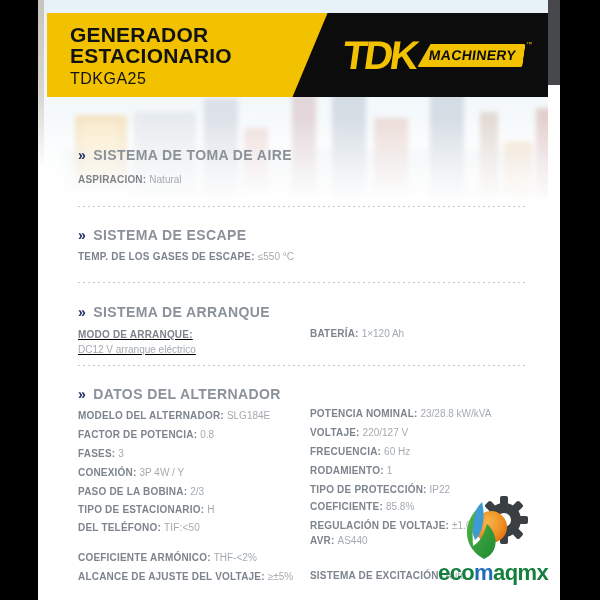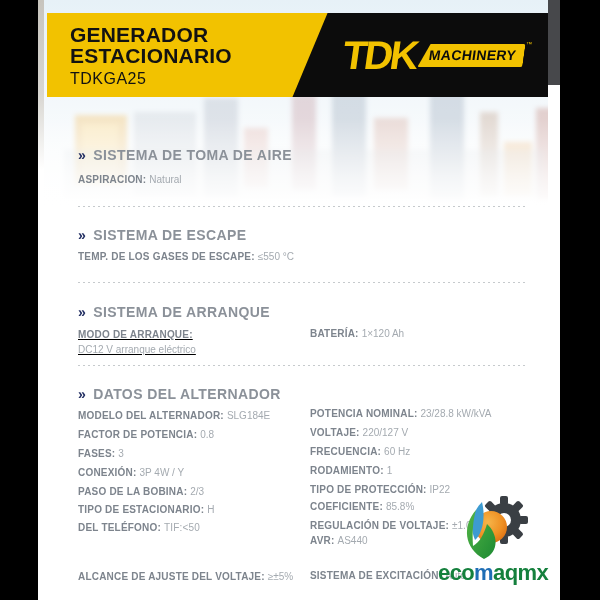--- a/index.html
+++ b/index.html
@@ -140,20 +140,23 @@
     <span class="lab">CONEXIÓN:</span><span class="val">3P 4W / Y</span>
   </div>
   <div class="row" style="left:40px;top:486px;">
     <span class="lab">PASO DE LA BOBINA:</span><span class="val">2/3</span>
   </div>
   <div class="row" style="left:40px;top:504px;">
     <span class="lab">TIPO DE ESTACIONARIO:</span><span class="val">H</span>
   </div>
   <div class="row" style="left:40px;top:521px;white-space:normal;width:230px;">
     <div class="lab2"><span class="lab2">DEL TELÉFONO:</span><span class="val">TIF:&lt;50</span></div>
+  </div>
+  <div class="row" style="left:40px;top:552px;">
+    <span class="lab">COEFICIENTE ARMÓNICO:</span><span class="val">THF-&lt;2%</span>
   </div>
   <div class="row" style="left:40px;top:571px;">
     <span class="lab">ALCANCE DE AJUSTE DEL VOLTAJE:</span><span class="val">≥±5%</span>
   </div>
 
   <div class="row" style="left:272px;top:408px;">
     <span class="lab">POTENCIA NOMINAL:</span><span class="val">23/28.8 kW/kVA</span>
   </div>
   <div class="row" style="left:272px;top:427px;">
     <span class="lab">VOLTAJE:</span><span class="val">220/127 V</span>

